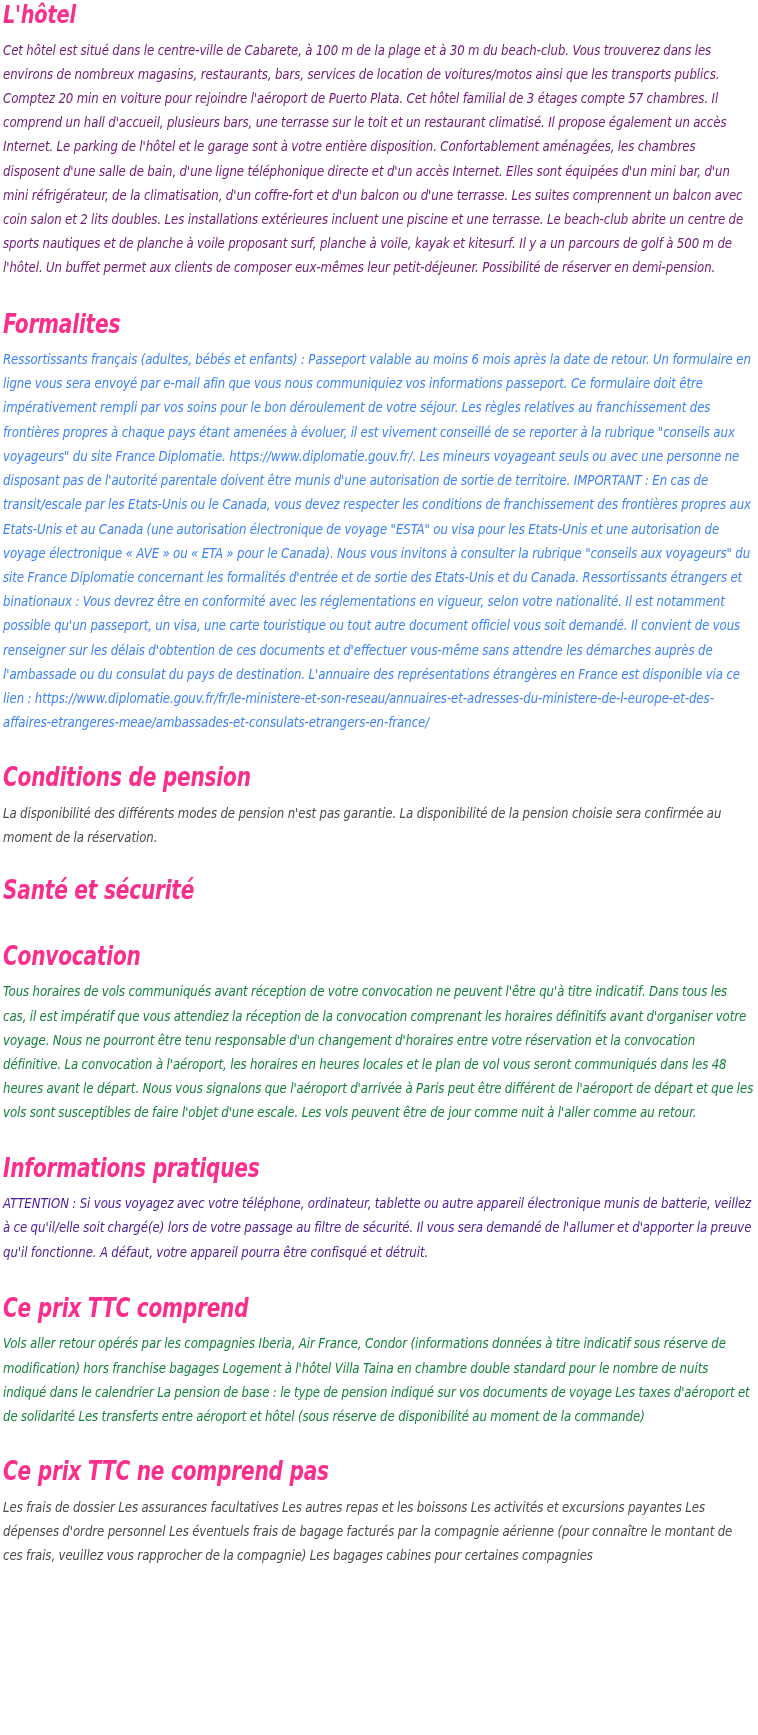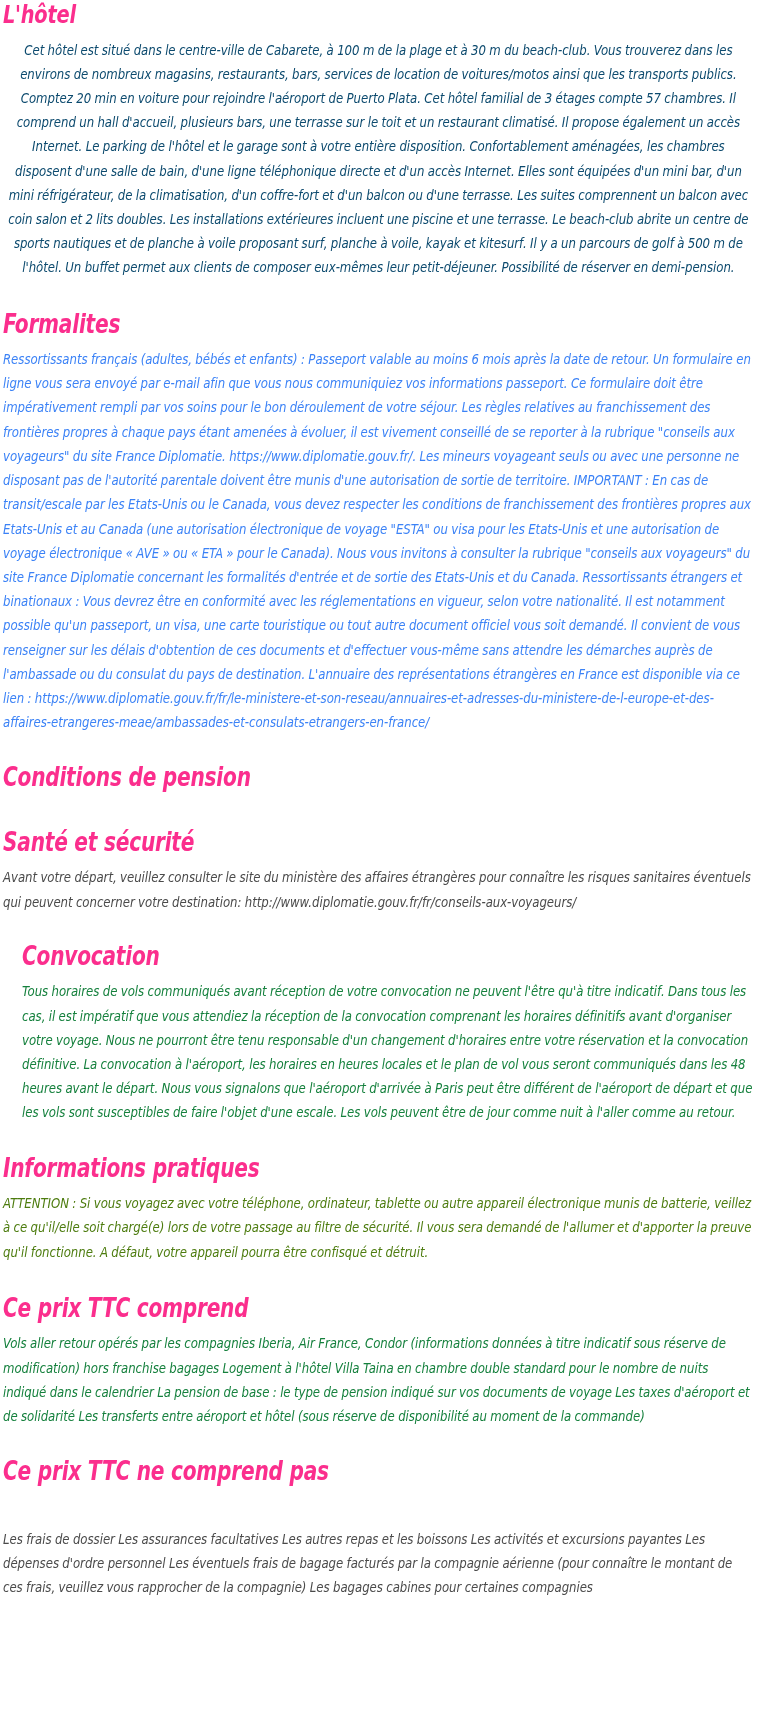--- a/index.html
+++ b/index.html
@@ -59,84 +59,84 @@
   }
   
   .section {
     display: block;
   }
   .gap-title-bottom { height: 9px; }
   .sec-hotel       { padding-top: 2px; }
   .sec-formalites  { padding-top: 31px; }
   .sec-pension     { padding-top: 30px; }
   .sec-sante       { padding-top: 28px; }
-  .sec-convocation { padding-top: 29px; margin-left: 19px; }
+  .sec-convocation { padding-top: 29px; }
   .sec-infos       { padding-top: 30px; }
   .sec-comprend    { padding-top: 31px; }
   .sec-nocomprend  { padding-top: 30px; }
 </style>
 </head>
 <body style="background: rgb(255, 255, 255);">
 
 <div class="page">
 
   <section class="section sec-hotel">
     <h2 class="section-title first" style="color: rgb(251, 46, 141);">L'hôtel</h2>
     <div class="gap-title-bottom"></div>
-    <p class="body-text" style="color: #0c4a6e; text-align: center;">
+    <p class="body-text" style="color: #701a75;">
         <span class="body-inner">Cet hôtel est situé dans le centre-ville de Cabarete, à 100 m de la plage et à 30 m du beach-club. Vous trouverez dans les environs de nombreux magasins, restaurants, bars, services de location de voitures/motos ainsi que les transports publics. Comptez 20 min en voiture pour rejoindre l'aéroport de Puerto Plata. Cet hôtel familial de 3 étages compte 57 chambres. Il comprend un hall d'accueil, plusieurs bars, une terrasse sur le toit et un restaurant climatisé. Il propose également un accès Internet. Le parking de l'hôtel et le garage sont à votre entière disposition. Confortablement aménagées, les chambres disposent d'une salle de bain, d'une ligne téléphonique directe et d'un accès Internet. Elles sont équipées d'un mini bar, d'un mini réfrigérateur, de la climatisation, d'un coffre-fort et d'un balcon ou d'une terrasse. Les suites comprennent un balcon avec coin salon et 2 lits doubles. Les installations extérieures incluent une piscine et une terrasse. Le beach-club abrite un centre de sports nautiques et de planche à voile proposant surf, planche à voile, kayak et kitesurf. Il y a un parcours de golf à 500 m de l'hôtel. Un buffet permet aux clients de composer eux-mêmes leur petit-déjeuner. Possibilité de réserver en demi-pension.</span>
       </p>
   </section>
 
   <section class="section sec-formalites">
     <h2 class="section-title" style="color: rgb(251, 46, 141);">Formalites</h2>
     <div class="gap-title-bottom"></div>
     <p class="body-text" style="color: #3b82f6;">
         <span class="body-inner">Ressortissants français (adultes, bébés et enfants) : Passeport valable au moins 6 mois après la date de retour. Un formulaire en ligne vous sera envoyé par e-mail afin que vous nous communiquiez vos informations passeport. Ce formulaire doit être impérativement rempli par vos soins pour le bon déroulement de votre séjour. Les règles relatives au franchissement des frontières propres à chaque pays étant amenées à évoluer, il est vivement conseillé de se reporter à la rubrique "conseils aux voyageurs" du site France Diplomatie. https://www.diplomatie.gouv.fr/. Les mineurs voyageant seuls ou avec une personne ne disposant pas de l'autorité parentale doivent être munis d'une autorisation de sortie de territoire. IMPORTANT : En cas de transit/escale par les Etats-Unis ou le Canada, vous devez respecter les conditions de franchissement des frontières propres aux Etats-Unis et au Canada (une autorisation électronique de voyage "ESTA" ou visa pour les Etats-Unis et une autorisation de voyage électronique « AVE » ou « ETA » pour le Canada). Nous vous invitons à consulter la rubrique "conseils aux voyageurs" du site France Diplomatie concernant les formalités d'entrée et de sortie des Etats-Unis et du Canada. Ressortissants étrangers et binationaux : Vous devrez être en conformité avec les réglementations en vigueur, selon votre nationalité. Il est notamment possible qu'un passeport, un visa, une carte touristique ou tout autre document officiel vous soit demandé. Il convient de vous renseigner sur les délais d'obtention de ces documents et d'effectuer vous-même sans attendre les démarches auprès de l'ambassade ou du consulat du pays de destination. L'annuaire des représentations étrangères en France est disponible via ce lien : https://www.diplomatie.gouv.fr/fr/le-ministere-et-son-reseau/annuaires-et-adresses-du-ministere-de-l-europe-et-des-affaires-etrangeres-meae/ambassades-et-consulats-etrangers-en-france/</span>
       </p>
   </section>
 
   <section class="section sec-pension">
     <h2 class="section-title" style="color: rgb(251, 46, 141);">Conditions de pension</h2>
     <div class="gap-title-bottom"></div>
+    <p class="body-text" style="color: rgb(74, 74, 74);">
+        <span class="body-inner">La disponibilité des différents modes de pension n'est pas garantie. La disponibilité de la pension choisie sera confirmée au moment de la réservation.</span>
+      </p>
   </section>
 
   <section class="section sec-sante">
     <h2 class="section-title" style="color: rgb(251, 46, 141);">Santé et sécurité</h2>
     <div class="gap-title-bottom"></div>
-    <p class="body-text" style="color: rgb(74, 74, 74);">
-        <span class="body-inner">Avant votre départ, veuillez consulter le site du ministère des affaires étrangères pour connaître les risques sanitaires éventuels qui peuvent concerner votre destination: http://www.diplomatie.gouv.fr/fr/conseils-aux-voyageurs/</span>
-      </p>
   </section>
 
   <section class="section sec-convocation">
     <h2 class="section-title" style="color: rgb(251, 46, 141);">Convocation</h2>
     <div class="gap-title-bottom"></div>
     <p class="body-text" style="color: #15803d;">
         <span class="body-inner">Tous horaires de vols communiqués avant réception de votre convocation ne peuvent l'être qu'à titre indicatif. Dans tous les cas, il est impératif que vous attendiez la réception de la convocation comprenant les horaires définitifs avant d'organiser votre voyage. Nous ne pourront être tenu responsable d'un changement d'horaires entre votre réservation et la convocation définitive. La convocation à l'aéroport, les horaires en heures locales et le plan de vol vous seront communiqués dans les 48 heures avant le départ. Nous vous signalons que l'aéroport d'arrivée à Paris peut être différent de l'aéroport de départ et que les vols sont susceptibles de faire l'objet d'une escale. Les vols peuvent être de jour comme nuit à l'aller comme au retour.</span>
       </p>
   </section>
 
   <section class="section sec-infos">
     <h2 class="section-title" style="color: rgb(251, 46, 141);">Informations pratiques</h2>
     <div class="gap-title-bottom"></div>
-    <p class="body-text" style="color: #4d7c0f;">
+    <p class="body-text" style="color: #4c1d95;">
         <span class="body-inner">ATTENTION : Si vous voyagez avec votre téléphone, ordinateur, tablette ou autre appareil électronique munis de batterie, veillez à ce qu'il/elle soit chargé(e) lors de votre passage au filtre de sécurité. Il vous sera demandé de l'allumer et d'apporter la preuve qu'il fonctionne. A défaut, votre appareil pourra être confisqué et détruit.</span>
       </p>
   </section>
 
   <section class="section sec-comprend">
     <h2 class="section-title" style="color: rgb(251, 46, 141);">Ce prix TTC comprend</h2>
     <div class="gap-title-bottom"></div>
     <p class="body-text" style="color: #15803d;">
         <span class="body-inner">Vols aller retour opérés par les compagnies Iberia, Air France, Condor (informations données à titre indicatif sous réserve de modification) hors franchise bagages Logement à l'hôtel Villa Taina en chambre double standard pour le nombre de nuits indiqué dans le calendrier La pension de base : le type de pension indiqué sur vos documents de voyage Les taxes d'aéroport et de solidarité Les transferts entre aéroport et hôtel (sous réserve de disponibilité au moment de la commande)</span>
       </p>
   </section>
 
   <section class="section sec-nocomprend">
     <h2 class="section-title" style="color: rgb(251, 46, 141);">Ce prix TTC ne comprend pas</h2>
     <div class="gap-title-bottom"></div>
-    <p class="body-text" style="color: rgb(74, 74, 74); margin-top: 32px;">
+    <p class="body-text" style="color: rgb(74, 74, 74);">
         <span class="body-inner">Les frais de dossier Les assurances facultatives Les autres repas et les boissons Les activités et excursions payantes Les dépenses d'ordre personnel Les éventuels frais de bagage facturés par la compagnie aérienne (pour connaître le montant de ces frais, veuillez vous rapprocher de la compagnie) Les bagages cabines pour certaines compagnies</span>
       </p>
   </section>
 
 </div>
 
 </body></html>

